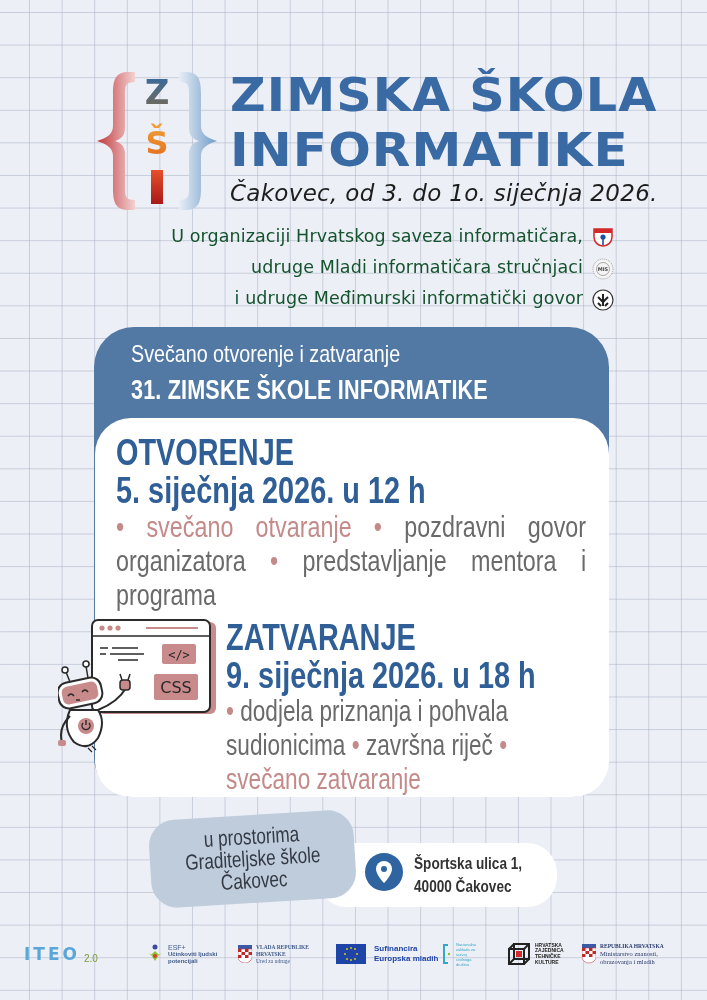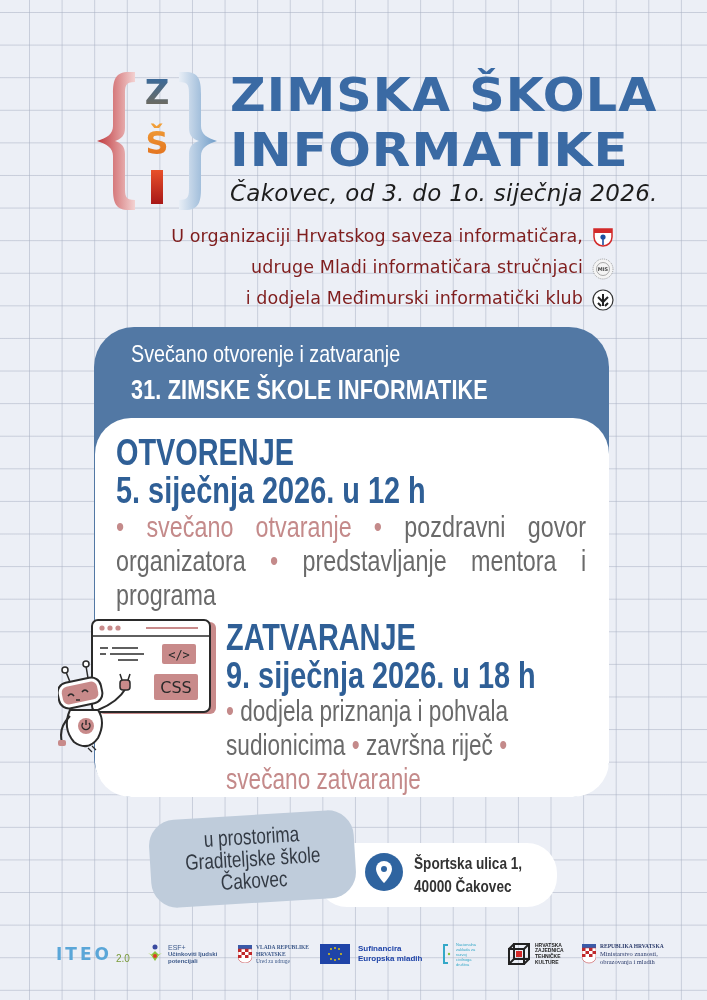--- a/index.html
+++ b/index.html
@@ -24,21 +24,21 @@
   .title-1 { top:68px; font-size:46px; transform:scaleX(1.07); transform-origin:left top; }
   .title-2 { top:123px; font-size:46px; transform:scaleX(1.09); transform-origin:left top; }
   .subtitle {
     left:230px; top:180px; font-size:23px; color:#1d1d1d;
     font-family:"DejaVu Sans", sans-serif; font-style:oblique; letter-spacing:0.3px;
     white-space:nowrap;
   }
 
   
   .org-line {
-    right:124px; font-size:17.5px; color:#7f1d1d; white-space:nowrap;
+    right:124px; font-size:17.5px; color:#14532d; white-space:nowrap;
     font-family:"DejaVu Sans", sans-serif; font-weight:normal; letter-spacing:0.1px;text-align:right;
   }
   .org-1 { top:226px; }
   .org-2 { top:257px; }
   .org-3 { top:288px; }
   .org-icon { left:592px; width:22px; height:22px; }
 
   
   .panel {
     left:94px; top:327px; width:515px; height:470px;
@@ -162,21 +162,21 @@
   </svg>
 </div>
 <div class="abs org-line org-2">udruge Mladi informatičara stručnjaci</div>
 <div class="abs org-icon" style="top:258px">
   <svg width="22" height="22" viewBox="0 0 22 22">
     <circle cx="11" cy="11" r="10" fill="#f4f4f4" stroke="#888" stroke-width="0.8" stroke-dasharray="1 1"></circle>
     <circle cx="11" cy="11" r="6.5" fill="none" stroke="#777" stroke-width="0.6"></circle>
     <text x="11" y="13" text-anchor="middle" font-size="5" font-family="DejaVu Sans, sans-serif" font-weight="bold" fill="#444">MIS</text>
   </svg>
 </div>
-<div class="abs org-line org-3">i dodjela Međimurski informatički klub</div>
+<div class="abs org-line org-3">i udruge Međimurski informatički govor</div>
 <div class="abs org-icon" style="top:289px">
   <svg width="22" height="22" viewBox="0 0 22 22">
     <circle cx="11" cy="11" r="10" fill="#ffffff" stroke="#333" stroke-width="1.2"></circle>
     <path d="M6 8 L11 13 L16 8 M11 5 V17 M6 14 L9 17 M16 14 L13 17" stroke="#222" stroke-width="2" fill="none"></path>
   </svg>
 </div>
 
 <div class="abs panel"></div>
 <div class="abs panel-sub">Svečano otvorenje i zatvaranje</div>
 <div class="abs panel-title">31. ZIMSKE ŠKOLE INFORMATIKE</div>
@@ -253,21 +253,21 @@
 </div>
 
 <div class="abs venue">
   <div class="venue-text">
     <div>u prostorima</div>
     <div>Graditeljske škole</div>
     <div>Čakovec</div>
   </div>
 </div>
 
-<div class="abs sponsor" style="left:56px">
+<div class="abs sponsor" style="left:24px">
   <span style="font-family:'DejaVu Sans',sans-serif;font-weight:bold;font-size:17px;color:#5aa6d8;letter-spacing:3px">ITEO</span>
   <span style="font-size:10px;color:#7a9a3a;margin-top:8px">2.0</span>
 </div>
 
 <div class="abs sponsor" style="left:146px">
   <svg width="18" height="20" viewBox="0 0 18 20">
     <circle cx="9" cy="3" r="2.5" fill="#3a4aa0"></circle>
     <path d="M9 7 L13 11 L9 17 L5 11 Z" fill="#8ac33a"></path>
     <path d="M2 9 L9 12 L16 9 L9 14 Z" fill="#a8d050"></path>
     <circle cx="9" cy="12" r="2" fill="#e03a2a"></circle>
@@ -290,21 +290,21 @@
     <rect x="0" y="10" width="3.5" height="3" fill="#c0282a"></rect>
       <rect x="7" y="10" width="3.5" height="3" fill="#c0282a"></rect>
   </svg>
   <div class="sp-serif" style="font-size:5.5px;line-height:7px">
     <div style="font-weight:bold">VLADA REPUBLIKE</div>
     <div style="font-weight:bold">HRVATSKE</div>
     <div>Ured za udruge</div>
   </div>
 </div>
 
-<div class="abs sponsor" style="left:320px">
+<div class="abs sponsor" style="left:336px">
   <svg width="30" height="20" viewBox="0 0 30 20">
     <rect width="30" height="20" fill="#1f44a8"></rect>
     <g fill="#f5d300">
       <circle cx="15" cy="4" r="0.9"></circle>
         <circle cx="19" cy="5" r="0.9"></circle>
         <circle cx="21" cy="10" r="0.9"></circle>
       <circle cx="19" cy="15" r="0.9"></circle>
         <circle cx="15" cy="16" r="0.9"></circle>
         <circle cx="11" cy="15" r="0.9"></circle>
       <circle cx="9" cy="10" r="0.9"></circle>

